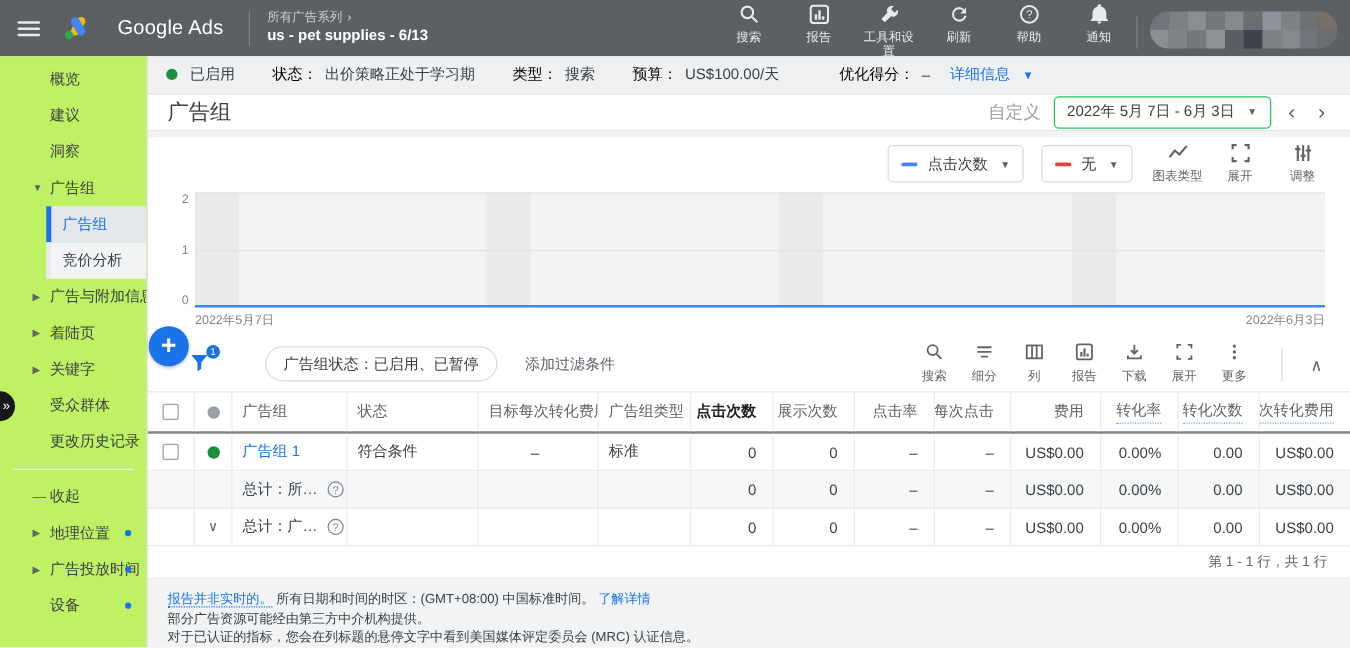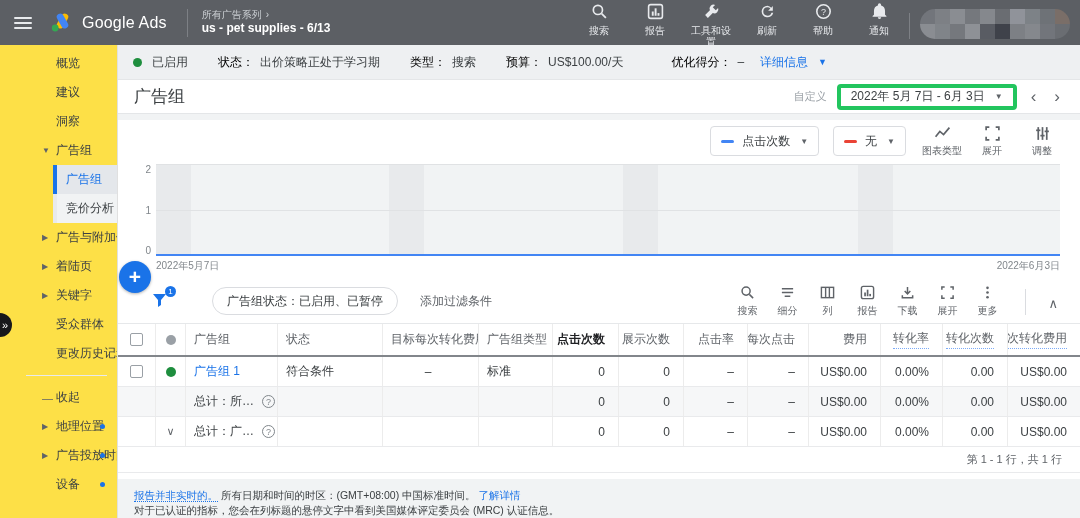--- a/index.html
+++ b/index.html
@@ -3,38 +3,38 @@
 <meta charset="utf-8">
 <style>
   * { margin:0; padding:0; box-sizing:border-box; }
   html,body { width:1080px; height:518px; overflow:hidden; }
   body { font-family:"Liberation Sans","DejaVu Sans",sans-serif; font-size:12px; color:#3c4043; background:#f1f3f4; position:relative; }
 
   
   .topbar { height:45px; background:#5c5f64; display:flex; align-items:center; color:#fff; padding:0 10px 0 14px; }
   .hamburger { width:18px; display:flex; flex-direction:column; gap:3px; cursor:pointer; margin-right:18px; }
   .hamburger span { height:2px; background:#e8eaed; border-radius:1px; }
-  .logo { display:flex; align-items:center; gap:8px; margin-right:16px; }
+  .logo { display:flex; align-items:center; gap:20px; margin-right:16px; }
   .logo-name { font-size:16px; color:#fff; letter-spacing:.2px; }
   .tb-divider { width:1px; height:28px; background:#7d8085; margin:0 14px 0 4px; }
   .crumb { display:flex; flex-direction:column; justify-content:center; line-height:1.25; }
   .crumb-top { font-size:10px; color:#cdd1d5; display:flex; align-items:center; gap:4px; }
   .crumb-cur { font-size:12px; color:#fff; font-weight:bold; }
   .tb-spacer { flex:1; }
   .tb-nav { display:flex; align-items:flex-start; gap:8px; }
   .tb-item { width:48px; display:flex; flex-direction:column; align-items:center; gap:2px; cursor:pointer; padding-top:3px; }
   .tb-item svg { width:17px; height:17px; }
   .tb-item .tb-label { font-size:10px; color:#e8eaed; text-align:center; line-height:1.1; max-height:21px; overflow:hidden; }
   .tb-divider2 { width:1px; height:26px; background:#7d8085; margin:6px 10px 0 6px; }
   .account-blur { width:150px; height:30px; border-radius:15px; overflow:hidden; display:flex; flex-wrap:wrap; margin-top:2px; }
   .account-blur i { width:15px; height:15px; display:block; }
 
   
   .page { display:flex; height:473px; }
-  .sidebar { width:118px; background:#fde047; border-right:1px solid #e0e0e0; padding-top:4px; overflow:hidden; position:relative;padding-left:16px; }
+  .sidebar { width:118px; background:#bef264; border-right:1px solid #e0e0e0; padding-top:4px; overflow:hidden; position:relative; }
   .main { flex:1; min-width:0; display:flex; flex-direction:column; }
 
   
   .sb-item { height:29px; display:flex; align-items:center; padding-left:40px; position:relative; cursor:pointer; color:#3c4043; font-size:12px; white-space:nowrap; }
   .sb-caret { position:absolute; left:26px; font-size:8px; color:#5f6368; }
   .sb-sub { margin-left:37px; border-left:4px solid #e8eaed; background:#f1f3f4; padding-left:9px; height:29px; display:flex; align-items:center; cursor:pointer; }
   .sb-sub.selected { border-left-color:#1a73e8; background:#e4e7eb; color:#1a73e8; }
   .sb-div { height:1px; background:#e8eaed; margin:7px 10px 7px 10px; }
   .sb-dot { position:absolute; right:12px; width:5px; height:5px; border-radius:50%; background:#1a73e8; }
   .sb-expander { position:absolute; left:-12px; top:268px; width:24px; height:24px; border-radius:50%; background:#17181b; color:#fff; display:flex; align-items:center; justify-content:center; font-size:11px; padding-left:10px; cursor:pointer; z-index:30; }
@@ -45,22 +45,22 @@
   .slabel { color:#000000; margin-left:24px; }
   .sval { color:#3c4043; }
   .details-link { color:#1a73e8; cursor:pointer; margin-left:10px; }
   .caret-down-blue { color:#1a73e8; font-size:9px; margin-left:4px; cursor:pointer; }
   .opt-group { margin-left:42px; }
 
   
   .titlebar { height:34px; background:#fff; display:flex; align-items:center; padding:0 16px; border-bottom:1px solid #e4e6e8; }
   .page-title { font-size:17px; color:#3c4043; }
   .title-right { margin-left:auto; display:flex; align-items:center; gap:10px; }
-  .custom-label { color:#9aa0a6; font-size:11px; }
-  .date-box { border:4px solid #22c55e; border-radius:4px; background:#fff; height:26px; display:flex; align-items:center; gap:10px; padding:0 10px; font-size:12px; color:#3c4043; cursor:pointer; }
+  .custom-label { color:#9aa0a6; font-size:14px; }
+  .date-box { border:1px solid #22c55e; border-radius:4px; background:#fff; height:26px; display:flex; align-items:center; gap:10px; padding:0 10px; font-size:12px; color:#3c4043; cursor:pointer; }
   .date-caret { font-size:8px; color:#5f6368; }
   .date-nav { font-size:17px; color:#5f6368; cursor:pointer; padding:0 4px; }
   .gap-strip { height:6px; background:#f1f3f4; }
 
   
   .card { background:#fff; flex:1; display:flex; flex-direction:column; }
   .chart-controls { height:42px; display:flex; align-items:center; justify-content:flex-end; gap:14px; padding:0 16px; }
   .metric-btn { border:1px solid #dadce0; border-radius:4px; height:30px; display:flex; align-items:center; gap:8px; padding:0 10px; cursor:pointer; background:#fff; }
   .metric-dash { width:13px; height:3px; border-radius:2px; }
   .metric-caret { font-size:8px; color:#5f6368; margin-left:2px; }
@@ -519,18 +519,19 @@
         </div>
       <div class="tfoot">第 1 - 1 行，共 1 行</div>
     </div>
 
     <div class="disclaimer">
       <div>
         <span class="link-dotted">报告并非实时的。</span>
         <span>所有日期和时间的时区：(GMT+08:00) 中国标准时间。</span>
         <span class="link-plain">了解详情</span>
       </div>
+      <div>部分广告资源可能经由第三方中介机构提供。</div>
       <div>对于已认证的指标，您会在列标题的悬停文字中看到美国媒体评定委员会 (MRC) 认证信息。</div>
     </div>
   </div>
 </div>
 
 <div class="fab">+</div>
 
 </body></html>

